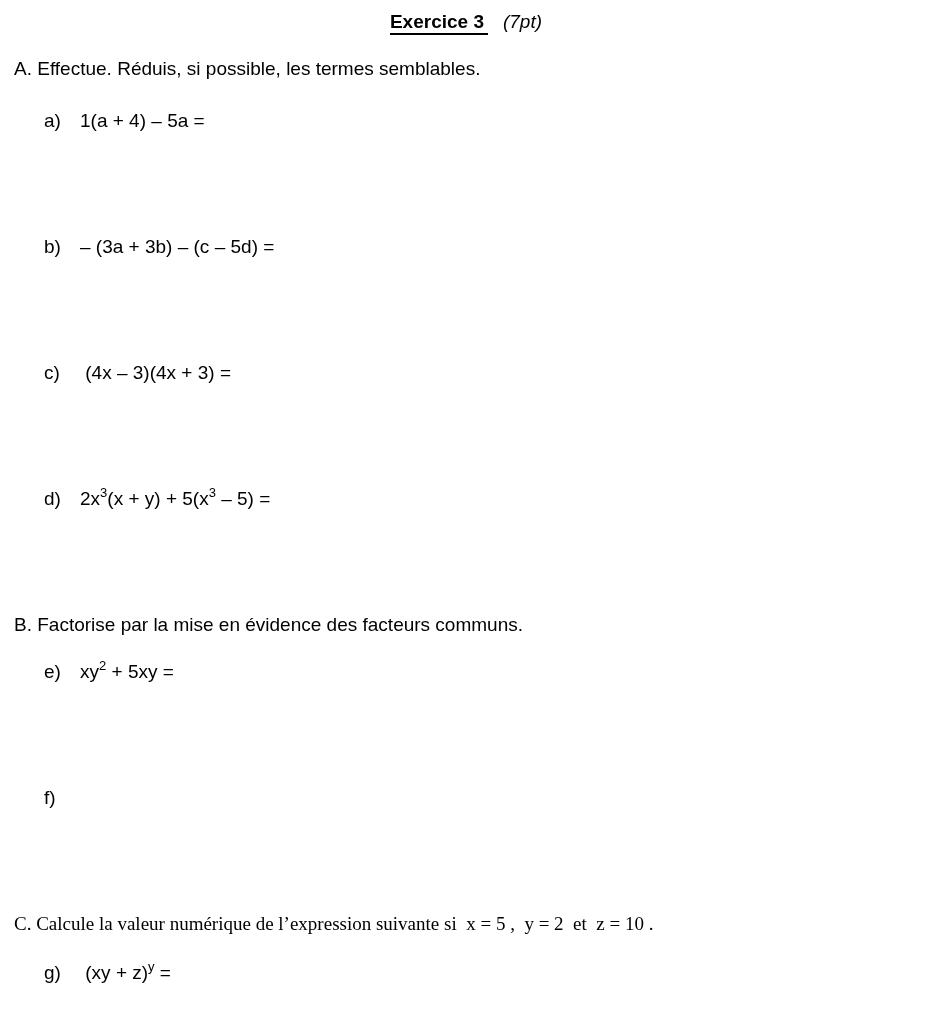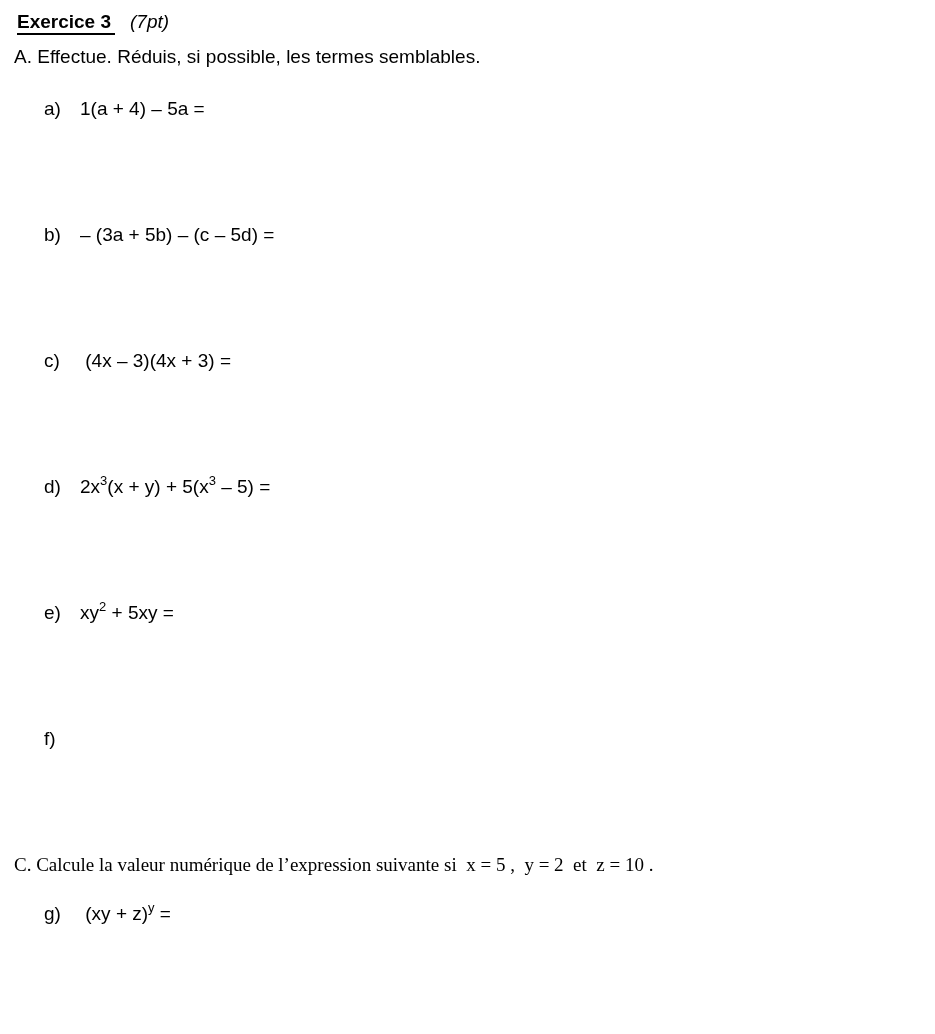--- a/index.html
+++ b/index.html
@@ -7,21 +7,21 @@
     width: 935px;
     height: 1034px;
     box-sizing: border-box;
     padding: 9px 20px 0 14px;
     color: #000000;
     font-family: "Liberation Sans", "DejaVu Sans", sans-serif;
     font-size: 19px;
     line-height: 25px;
     overflow: hidden;
   }
-  .title-line { margin: 0 0 10px 3px; }
+  .title-line { margin: 0 0 22px 3px; text-align: center; }
   .title {
     font-weight: bold;
     border-bottom: 2px solid #000;
     padding-right: 4px;
     padding-bottom: 1px;
   }
   .points { font-style: italic; margin-left: 15px; }
   .heading { white-space: pre-wrap; }
   .section:nth-of-type(1) .heading { margin-bottom: 27px; }
   .section:nth-of-type(2) .heading { margin-bottom: 22px; }
@@ -46,32 +46,33 @@
 
 <main id="worksheet">
     <section class="section">
       <div class="heading"><span class="sec-label">A.</span> <span class="instruction">Effectue. Réduis, si possible, les termes semblables.</span></div>
       <div class="item">
         <span class="item-label">a)</span>
         <span class="expr"><span class="seg">1(a + 4) – 5a =</span></span>
       </div>
       <div class="item">
         <span class="item-label">b)</span>
-        <span class="expr"><span class="seg">– (3a + 5b) – (c – 5d) =</span></span>
+        <span class="expr"><span class="seg">– (3a + 3b) – (c – 5d) =</span></span>
       </div>
       <div class="item">
         <span class="item-label">c)</span>
         <span class="expr"><span class="seg"> (4x – 3)(4x + 3) =</span></span>
       </div>
       <div class="item">
         <span class="item-label">d)</span>
         <span class="expr"><span class="seg">2x</span><sup>3</sup><span class="seg">(x + y) + 5(x</span><sup>3</sup><span class="seg"> – 5) =</span></span>
       </div>
     </section>
     <section class="section">
+      <div class="heading"><span class="sec-label">B.</span> <span class="instruction">Factorise par la mise en évidence des facteurs communs.</span></div>
       <div class="item">
         <span class="item-label">e)</span>
         <span class="expr"><span class="seg">xy</span><sup>2</sup><span class="seg"> + 5xy =</span></span>
       </div>
       <div class="item">
         <span class="item-label">f)</span>
       </div>
     </section>
     <section class="section">
       <div class="heading"><span class="sec-label">C.</span> <span class="instruction">Calcule la valeur numérique de l’expression suivante si  x = 5 ,  y = 2  et  z = 10 .</span></div>

